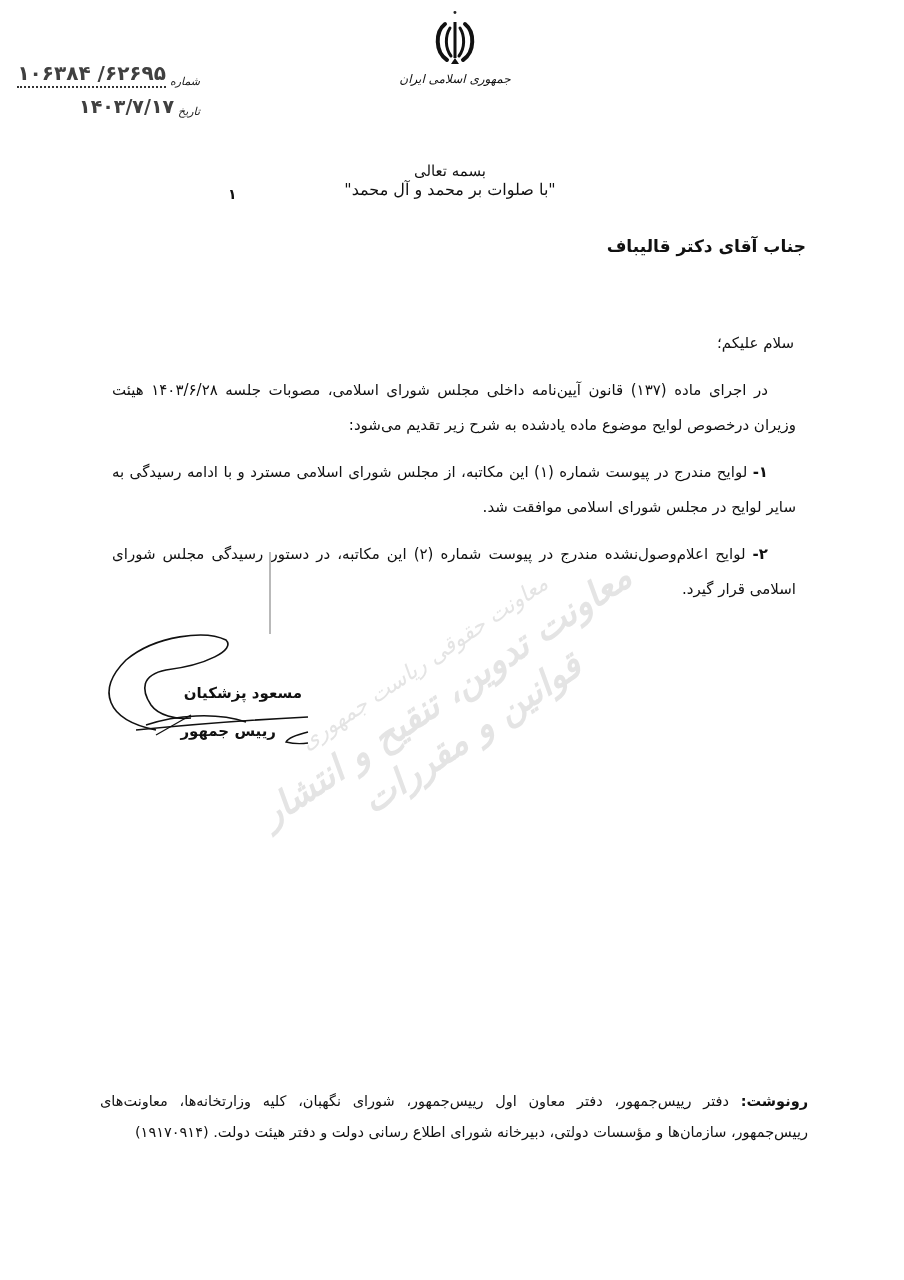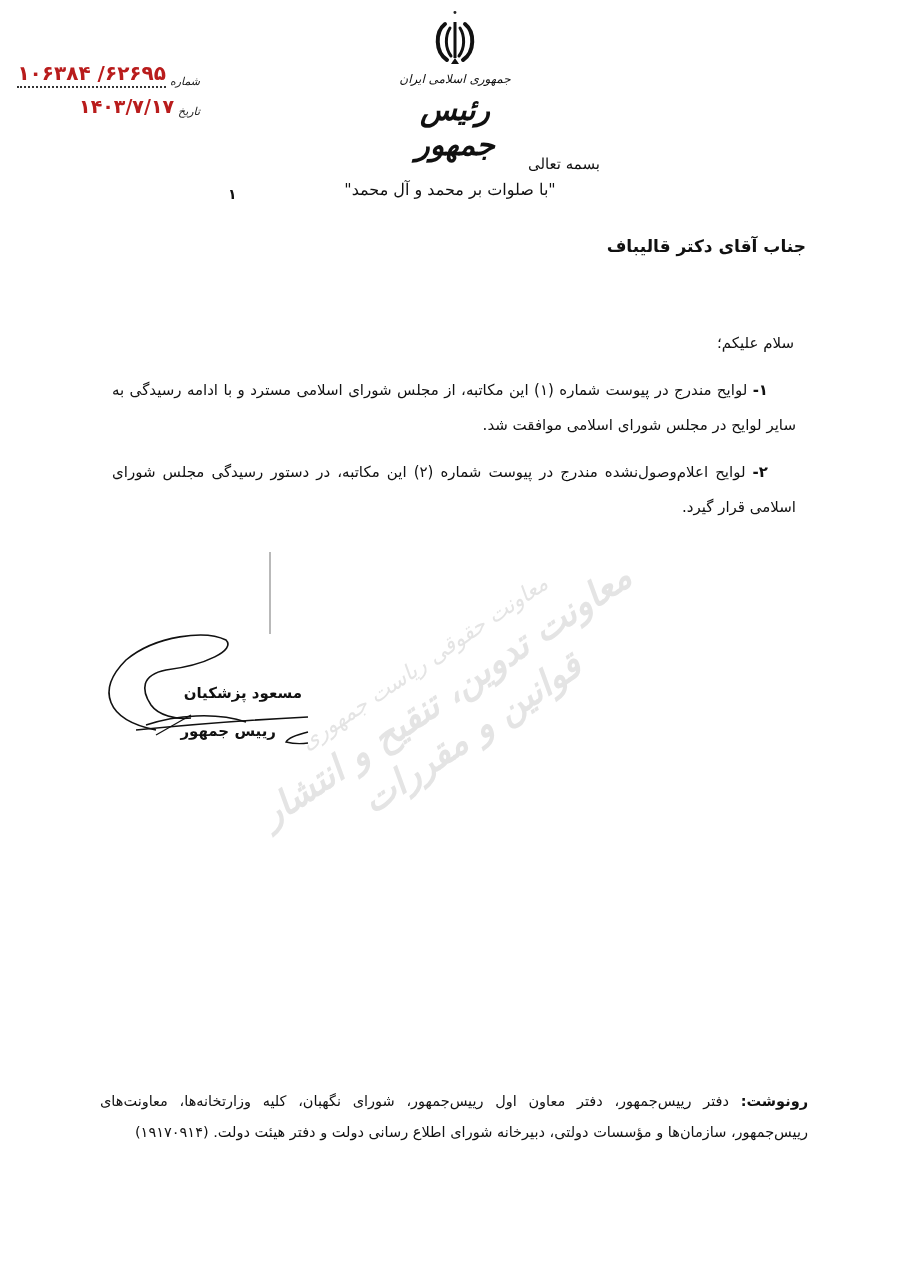--- a/index.html
+++ b/index.html
@@ -40,21 +40,21 @@
   }
   .ref-label {
     font-size: 11px;
     font-style: italic;
     color: #222;
   }
   .ref-value {
     font-size: 20px;
     font-weight: bold;
     letter-spacing: 0.5px;
-    color: #b91c1c;
+    color: #404040;
     border-bottom: 2px dotted #333;
     padding-bottom: 1px;
     white-space: nowrap;
   }
   .ref-row.date .ref-value { border-bottom: none; font-size: 19px; }
 
   
   .emblem-block {
     position: absolute;
     left: 390px;
@@ -90,21 +90,21 @@
   }
   .invocation {
     position: absolute;
     left: 300px;
     width: 300px;
     text-align: center;
     direction: rtl;
     font-family: "DejaVu Serif", serif;
     font-size: 15px;
   }
-  .invocation.one { top: 155px; text-align: right; }
+  .invocation.one { top: 162px; }
   .invocation.two { top: 180px; font-size: 16px; }
   .side-mark {
     position: absolute;
     left: 228px;
     top: 186px;
     font-size: 14px;
     font-weight: bold;
   }
 
   
@@ -230,38 +230,38 @@
     <div class="emblem-dot">•</div>
     <svg class="emblem" viewBox="0 0 48 48">
       <path d="M14 6 C4 14, 4 34, 16 42" fill="none" stroke="#111" stroke-width="4" stroke-linecap="round"></path>
       <path d="M34 6 C44 14, 44 34, 32 42" fill="none" stroke="#111" stroke-width="4" stroke-linecap="round"></path>
       <path d="M19 10 C14 18, 14 30, 20 38" fill="none" stroke="#111" stroke-width="3" stroke-linecap="round"></path>
       <path d="M29 10 C34 18, 34 30, 28 38" fill="none" stroke="#111" stroke-width="3" stroke-linecap="round"></path>
       <rect x="22.5" y="4" width="3" height="36" fill="#111"></rect>
       <path d="M24 40 L20 46 L28 46 Z" fill="#111"></path>
     </svg>
     <div class="country">جمهوری اسلامی ایران</div>
-    <div class="office">رئیس جمهور</div>
   </div>
 
   <div class="invocation one">بسمه تعالی</div>
   <div class="invocation two">"با صلوات بر محمد و آل محمد"</div>
   <div class="side-mark">۱</div>
 
   <div class="addressee">
     <div>جناب آقای دکتر قالیباف</div>
   </div>
 
   <div class="watermark">
     <div class="wm-line1">معاونت حقوقی ریاست جمهوری</div>
     <div class="wm-line2">معاونت تدوین، تنقیح و انتشار قوانین و مقررات</div>
   </div>
 
   <div class="body-text">
     <p class="greeting">سلام علیکم؛</p>
+    <p class="indent">در اجرای ماده (۱۳۷) قانون آیین‌نامه داخلی مجلس شورای اسلامی، مصوبات جلسه ۱۴۰۳/۶/۲۸ هیئت وزیران درخصوص لوایح موضوع ماده یادشده به شرح زیر تقدیم می‌شود:</p>
     <p class="indent">
       <span class="item-num">۱-</span>
       <span>لوایح مندرج در پیوست شماره (۱) این مکاتبه، از مجلس شورای اسلامی مسترد و با ادامه رسیدگی به سایر لوایح در مجلس شورای اسلامی موافقت شد.</span>
     </p>
     <p class="indent">
       <span class="item-num">۲-</span>
       <span>لوایح اعلام‌وصول‌نشده مندرج در پیوست شماره (۲) این مکاتبه، در دستور رسیدگی مجلس شورای اسلامی قرار گیرد.</span>
     </p>
   </div>
 

